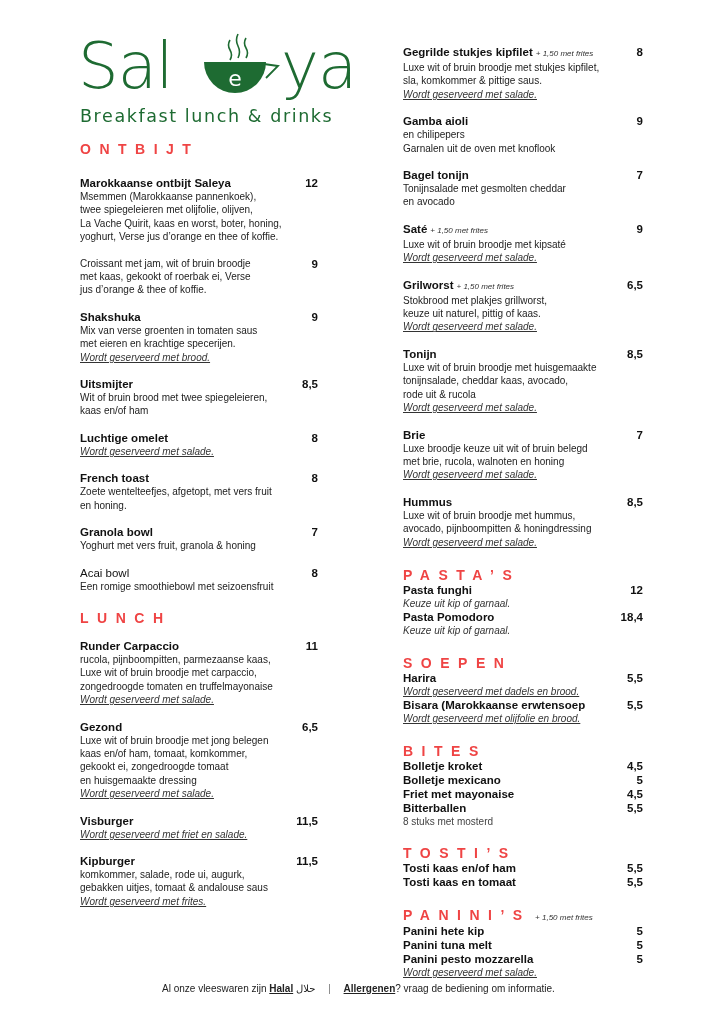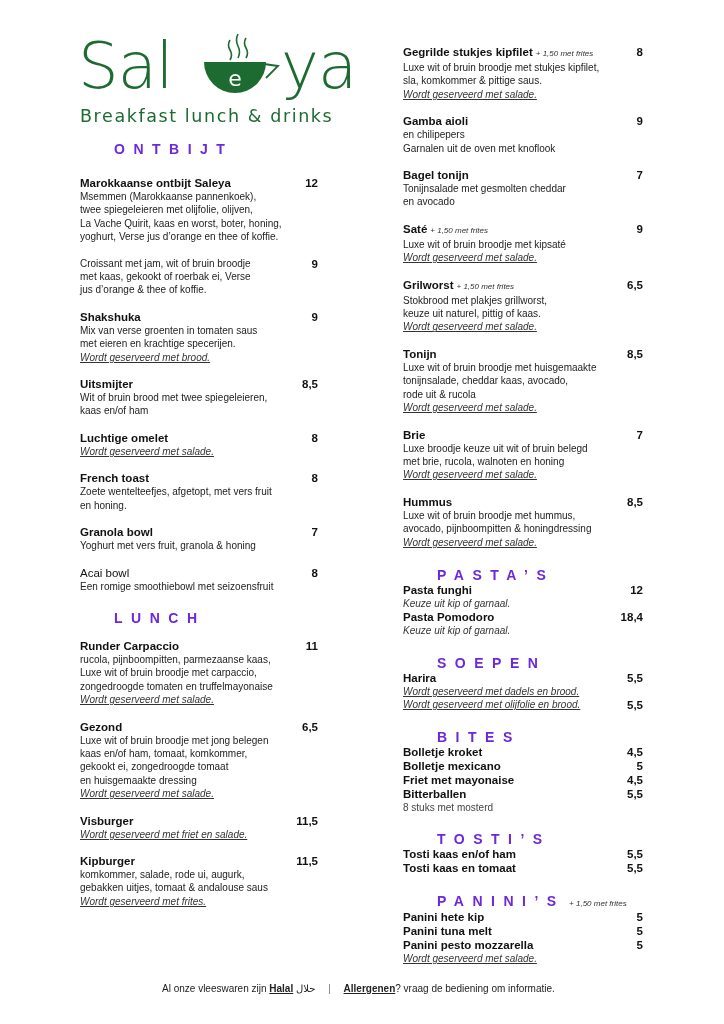--- a/index.html
+++ b/index.html
@@ -7,21 +7,21 @@
          font-family:"Liberation Sans", sans-serif; color:#1a1a1a; }
   .logo { position:absolute; left:78px; top:30px; width:290px; height:95px; }
   .logo-word { position:absolute; top:4px; font-size:64px; color:#1e6b32; letter-spacing:-1px; line-height:64px; font-family:"DejaVu Sans", sans-serif; font-weight:300; }
   .logo-sub { position:absolute; left:2px; top:76px; font-size:17.5px; color:#1e6b32; letter-spacing:1.6px; white-space:nowrap; font-family:"DejaVu Sans", sans-serif; }
   .cup { position:absolute; left:122px; top:0px; width:80px; height:76px; }
 
   .col { position:absolute; }
   .col.left { left:80px; top:141px; width:250px; }
   .col.right { left:403px; top:45px; width:245px; }
 
-  .section-title { color:#6d28d9; font-weight:bold; font-size:14px; letter-spacing:8.5px; line-height:16px;margin-left:34px; }
+  .section-title { color:#ef4444; font-weight:bold; font-size:14px; letter-spacing:8.5px; line-height:16px; }
   .item { position:relative; font-size:10px; line-height:13.4px; }
   .item .name { font-weight:bold; font-size:11.5px; line-height:14px; color:#111; }
   .item .extra { font-style:italic; font-weight:normal; font-size:8px; color:#333; margin-left:3px; }
   .item .price { position:absolute; right:0; top:0; font-weight:bold; font-size:11.5px; line-height:14px; color:#111; }
   .left .item .price { right:12px; }
   .right .item .price { right:5px; }
   .desc { color:#222; }
   .note { font-style:italic; text-decoration:underline; color:#333; }
   .note-plain { font-style:italic; color:#333; }
 
@@ -216,20 +216,21 @@
     <div class="note-plain">Keuze uit kip of garnaal.</div>
   </div>
 
   <div class="section-title" style="margin-top:17px;">SOEPEN</div>
   <div class="item">
     <div class="name">Harira</div>
     <div class="price">5,5</div>
     <div class="note">Wordt geserveerd met dadels en brood.</div>
   </div>
   <div class="item">
+    <div class="name">Bisara (Marokkaanse erwtensoep</div>
     <div class="price">5,5</div>
     <div class="note">Wordt geserveerd met olijfolie en brood.</div>
   </div>
 
   <div class="section-title" style="margin-top:17px;">BITES</div>
   <div class="item">
     <div class="name">Bolletje kroket</div>
     <div class="price">4,5</div>
   </div>
   <div class="item">

